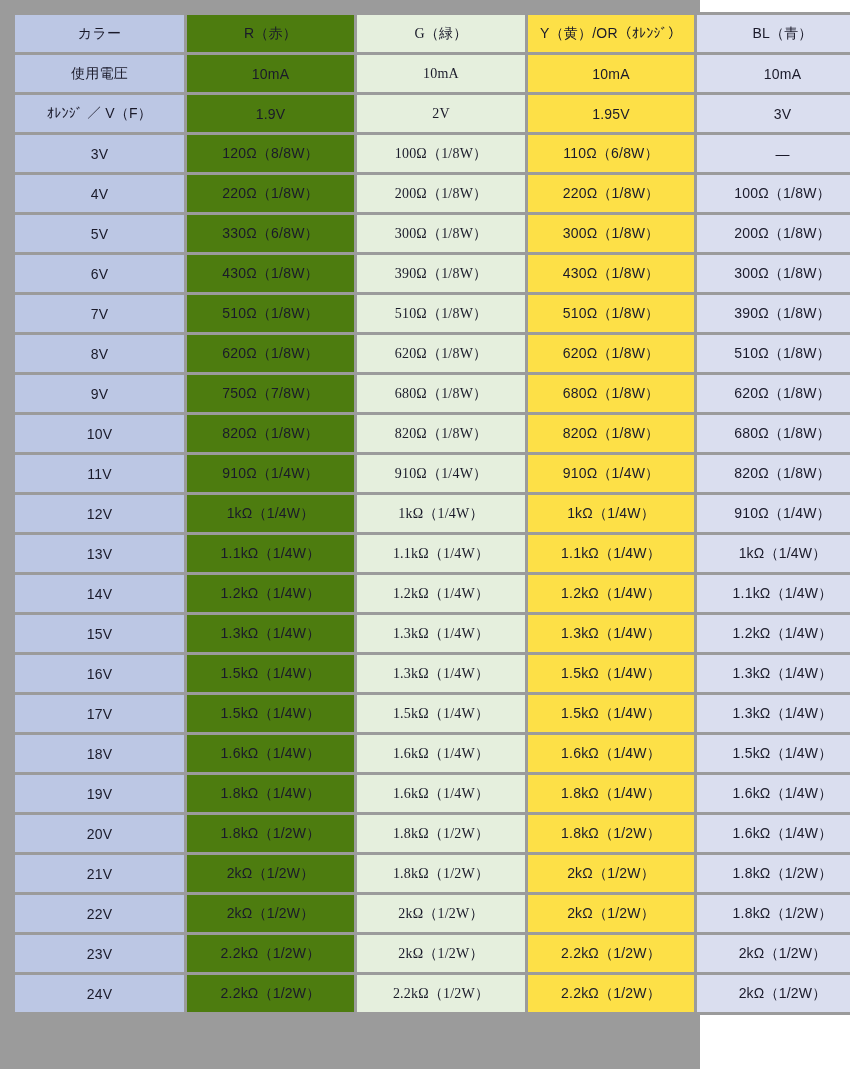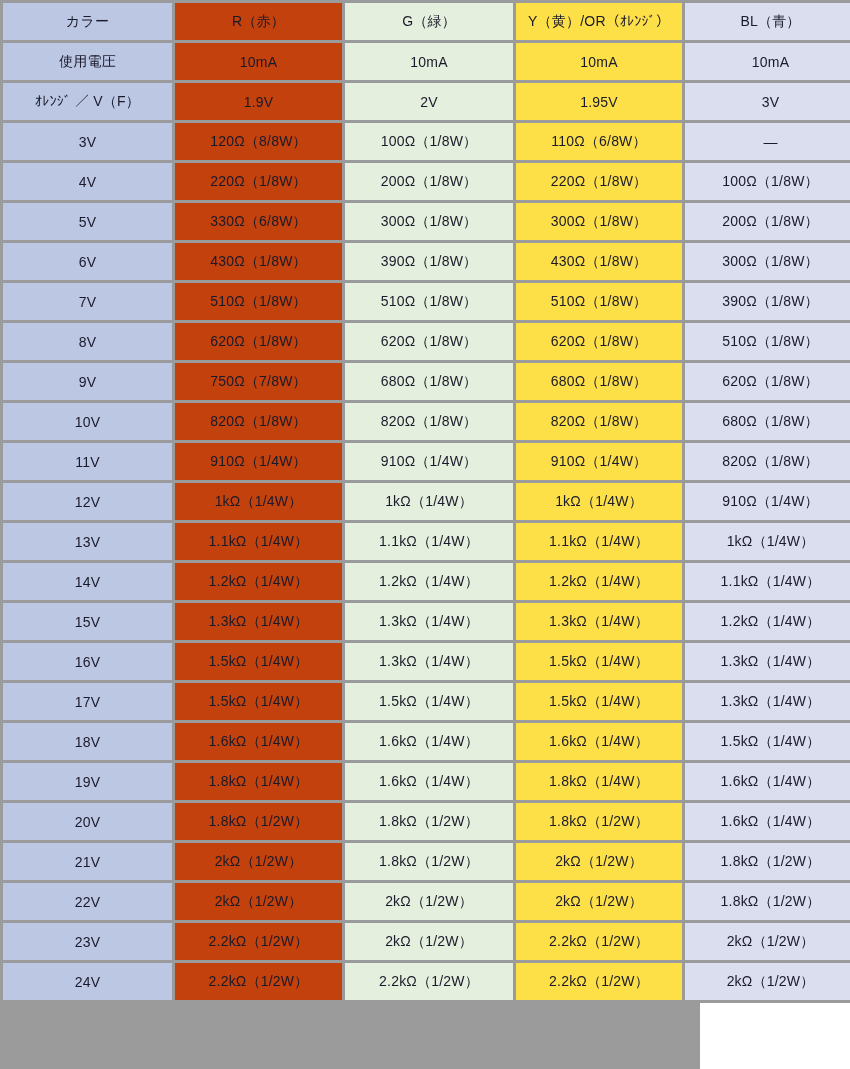--- a/index.html
+++ b/index.html
@@ -11,21 +11,21 @@
     width: 850px;
     height: 1069px;
     font-family: "Liberation Sans", "DejaVu Sans", sans-serif;
     overflow: hidden;
   }
   #led-resistor-table {
     width: 700px;
     height: 1069px;
     background: #9b9b9b;
     box-sizing: border-box;
-    padding: 0px;
+    padding: 12px;
   }
   table.grid {
     border-collapse: separate;
     border-spacing: 3px;
     width: 850px;
     table-layout: fixed;
     background: #9b9b9b;
     margin: 0;
   }
   table.grid td {
@@ -41,22 +41,22 @@
   }
   
   col.c-head { width: 169px; }
   col.c-r    { width: 167px; }
   col.c-g    { width: 168px; }
   col.c-y    { width: 166px; }
   col.c-bl   { width: 171px; }
 
   
   td.head-cell { background: #bcc7e4; }
-  td.col-r     { background: #c2410c; }
-  td.col-g     { background: #e5efdd; }
+  td.col-r     { background: #4d7c0f; }
+  td.col-g     { background: #e5efdd; font-family: Liberation Serif, serif; }
   td.col-y     { background: #fde047; }
   td.col-bl    { background: #dadeef; }
 
   tr.head-row td { height: 37px; }
   tr.sub-row  td { height: 37px; }
   tr.data-row td { height: 37px; }
 
   tr.head-row td.head-cell,
   tr.sub-row td.head-cell { font-size: 14px; }
 

